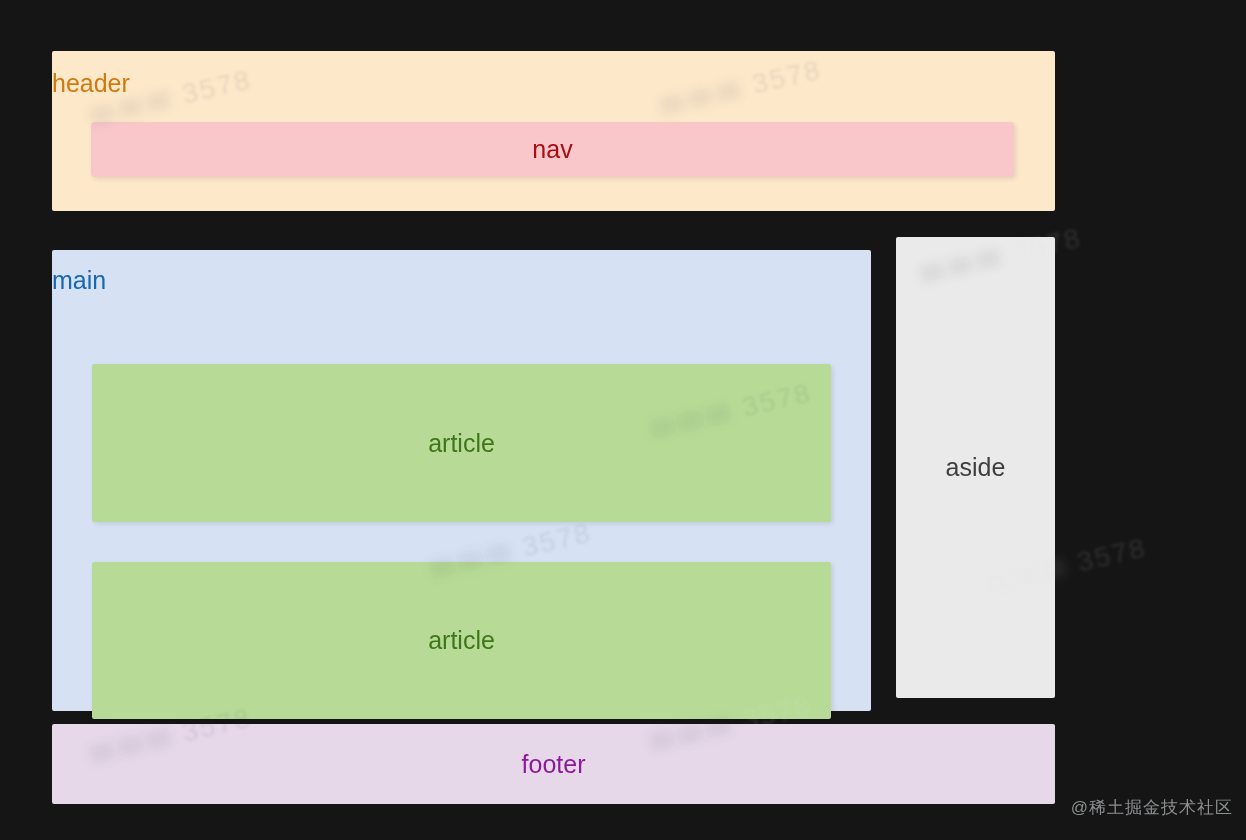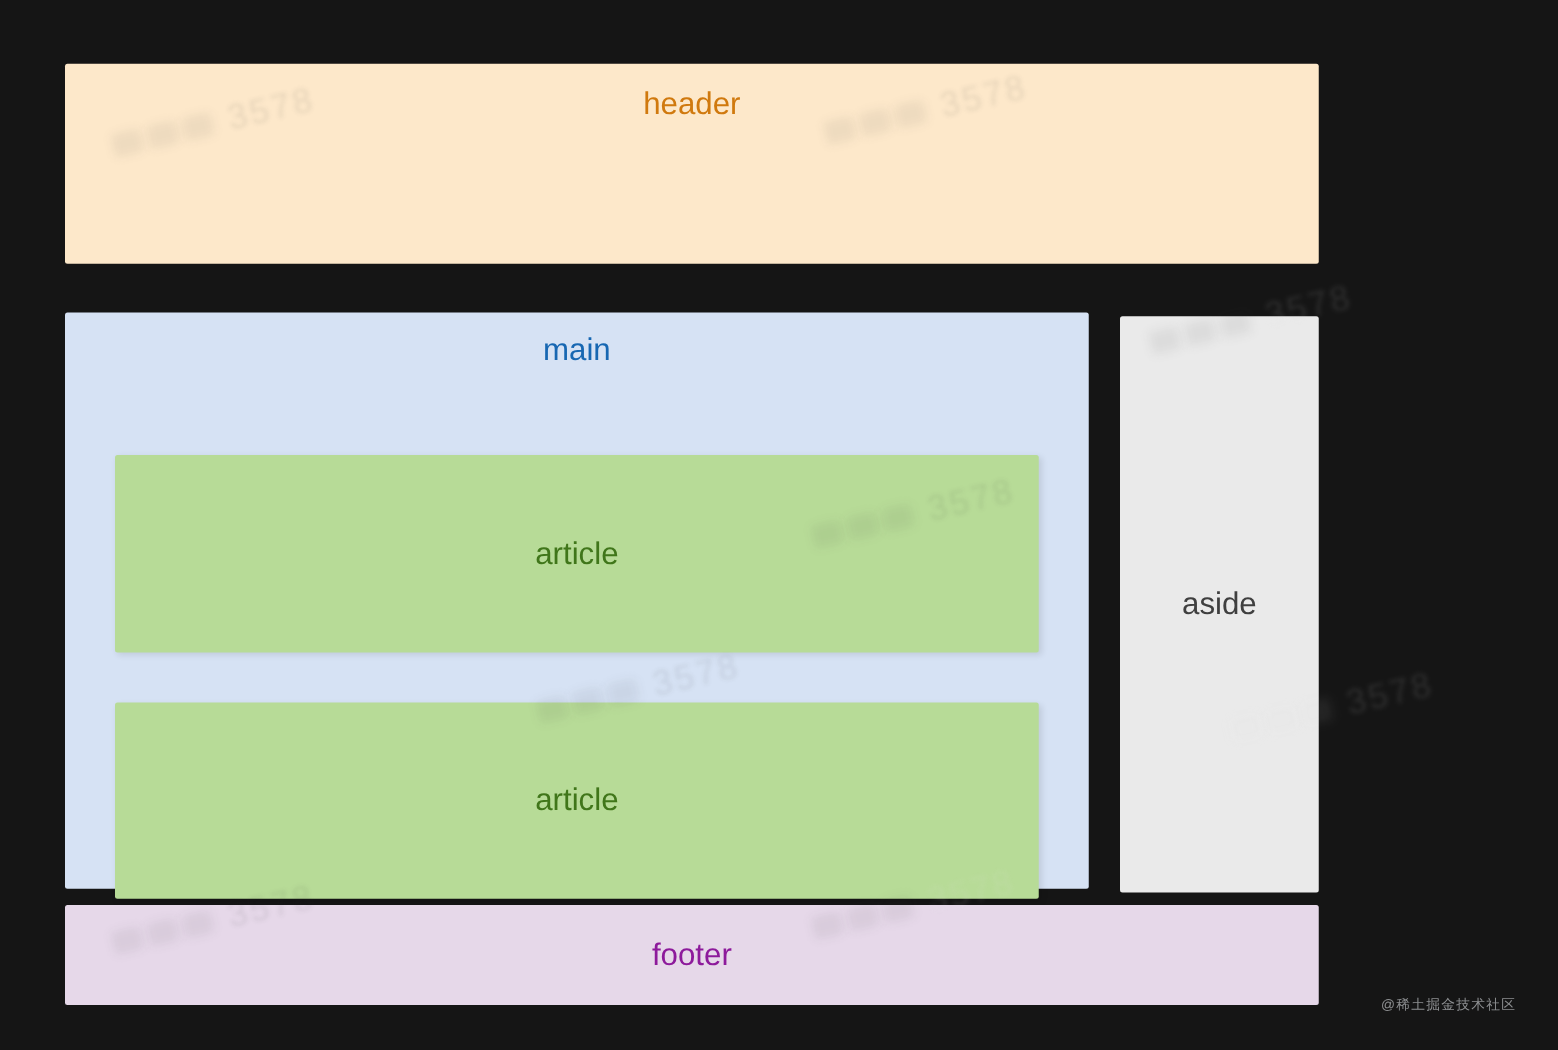--- a/index.html
+++ b/index.html
@@ -13,21 +13,21 @@
     position: relative;
     width: 1246px; height: 840px;
     background: #151515;
   }
   .box { position: absolute; border-radius: 2px; }
 
   
   .header-box { left: 52px;  top: 51px;  width: 1003px; height: 160px; background: #fde8ca; }
   .main-box   { left: 52px;  top: 250px; width: 819px;  height: 461px; background: #d6e2f4; }
   .aside-box  { left: 896px; top: 237px; width: 159px;  height: 461px; background: #eaeaea;
-                display: flex; align-items: center; justify-content: center; margin-top: 16px; }
+                display: flex; align-items: center; justify-content: center; }
   .footer-box { left: 52px;  top: 724px; width: 1003px; height: 80px;  background: #e6d8e9;
                 display: flex; align-items: center; justify-content: center; text-align: center; }
 
   
   .nav-box {
     position: absolute; left: 39px; top: 71px; width: 923px; height: 55px;
     background: #f9c6ca; border-radius: 4px;
     box-shadow: 2px 2px 5px rgba(0,0,0,0.10);
     display: flex; align-items: center; justify-content: center;
   }
@@ -35,21 +35,21 @@
     position: absolute; left: 40px; width: 739px; height: 158px;
     background: #b7db97; border-radius: 2px;
     box-shadow: 2px 2px 5px rgba(0,0,0,0.10);
     display: flex; align-items: center; justify-content: center; margin-top: 48px;
   }
   .article-box.first  { top: 66px; }
   .article-box.second { top: 264px; height: 157px; }
 
   
   .lbl { font-size: 25px; line-height: 29px; white-space: nowrap; }
-  .top-center { position: absolute; left: 0; right: 0; text-align: center; }
+  .top-center { position: absolute; left: 0; right: 0; text-align: left; }
   .header-label { top: 18px; color: #d0790e; }
   .main-label   { top: 16px; color: #1767b2; }
   .nav-label    { color: #a80f15; }
   .article-label{ color: #40761a; }
   .aside-label  { color: #3f3f3f; }
   .footer-label { color: #8d1a9b; }
 
   
   .wm {
     position: absolute;
@@ -74,33 +74,36 @@
   .wm.on-light .wm-blob { background: rgba(40,40,40,0.07); }
   .wm.on-light .wm-num  { color: rgba(40,40,40,0.10); }
   .wm.on-dark  .wm-blob { background: rgba(220,220,220,0.08); }
   .wm.on-dark  .wm-num  { color: rgba(220,220,220,0.12); }
   .wm.mixed    .wm-blob { background: rgba(40,40,40,0.07); }
   .wm.mixed    .wm-num  { color: rgba(220,220,220,0.12); }
 
   
   .credit {
     position: absolute;
-    top: 796px; right: 33px;
+    top: 796px; right: 13px;
     color: #8d8f91;
-    font-size: 11px;
+    font-size: 17px;
     letter-spacing: 1px;
   }
 </style>
 </head>
 <body>
 
 <div class="stage">
 
   <div class="box header-box">
     <div class="lbl top-center header-label">header</div>
+    <div class="nav-box">
+      <div class="lbl nav-label">nav</div>
+    </div>
   </div>
 
   <div class="box main-box">
     <div class="lbl top-center main-label">main</div>
     <div class="article-box first">
       <div class="lbl article-label">article</div>
     </div>
     <div class="article-box second">
       <div class="lbl article-label">article</div>
     </div>

